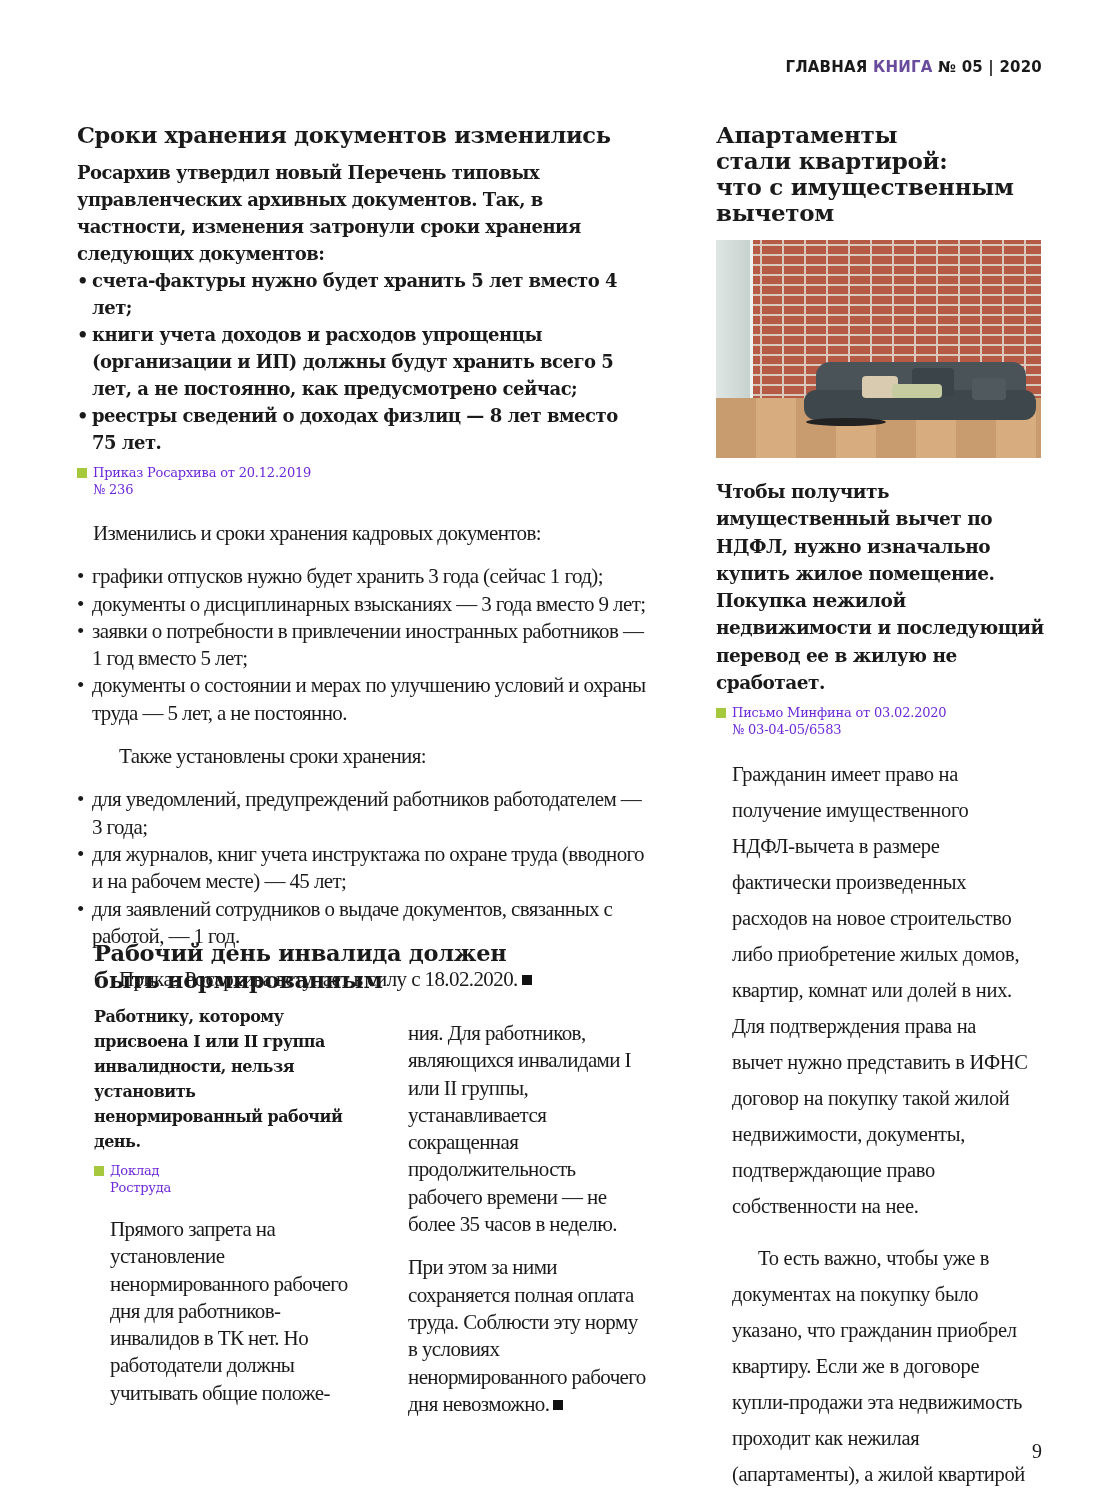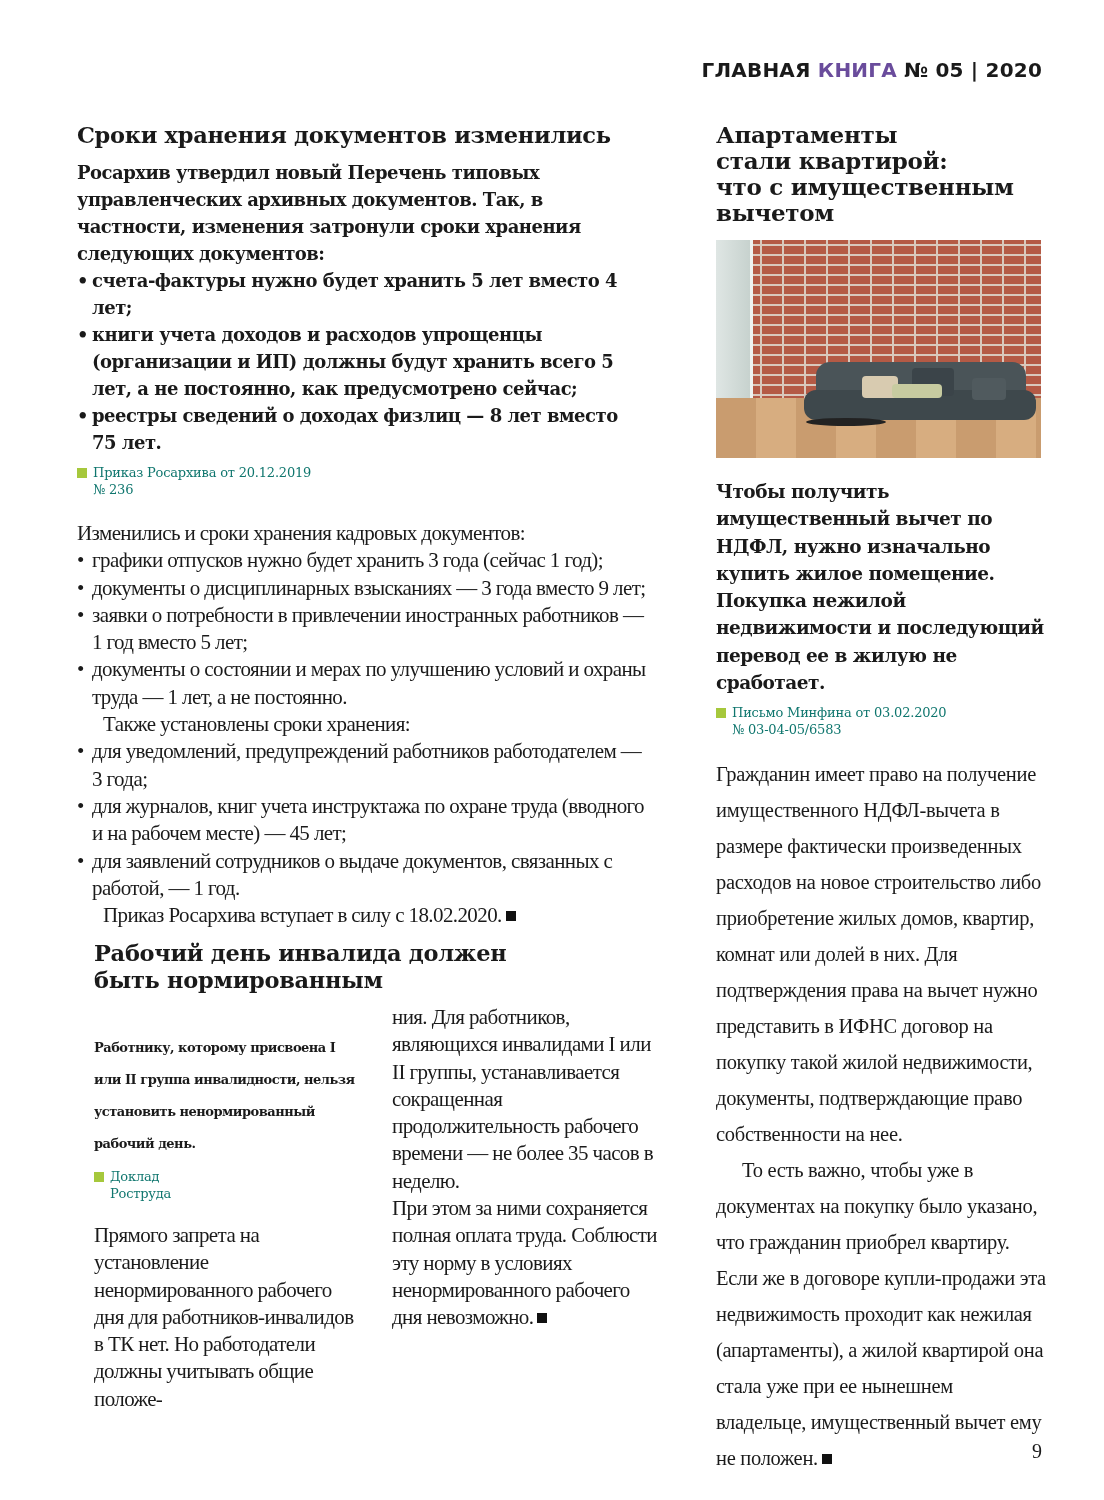--- a/index.html
+++ b/index.html
@@ -1,39 +1,39 @@
 <!DOCTYPE html>
 <html><head>
 <meta charset="utf-8">
 <style>
   html, body { margin: 0; padding: 0; background: #ffffff; }
   body { width: 1104px; height: 1500px; position: relative; overflow: hidden; color: #1a1a1a;
          font-family: "DejaVu Serif", "Liberation Serif", serif; }
   .page-header { position: absolute; top: 58px; right: 62px; font-family: "DejaVu Sans", "Liberation Sans", sans-serif;
-                 font-weight: bold; font-size: 20px; letter-spacing: 0.2px; }
+                 font-weight: bold; font-size: 15px; letter-spacing: 0.2px; }
   .page-header .brand-accent { color: #6a4c9c; }
   .col-left { position: absolute; left: 77px; top: 122px; width: 570px; }
   .col-right { position: absolute; left: 716px; top: 122px; width: 330px; }
   h2.section-title { font-family: "DejaVu Serif", serif; font-weight: bold; font-size: 22.5px; line-height: 27px; margin: 0 0 10px 0; letter-spacing: -0.3px; }
   .lead { font-weight: bold; font-size: 18px; line-height: 27px; margin: 0; letter-spacing: -0.5px; }
   .lead ul, .body ul { list-style: none; margin: 0; padding: 0; }
   .lead li, .body li { position: relative; padding-left: 15px; }
   .lead li::before, .body li::before { content: "•"; position: absolute; left: 0; }
-  .source { font-size: 13px; line-height: 17px; margin: 8px 0 0 0; position: relative; padding-left: 16px; color: #0f766e; letter-spacing: -0.2px; }
+  .source { font-size: 13px; line-height: 17px; margin: 8px 0 0 0; position: relative; padding-left: 16px; color: #6d28d9; letter-spacing: -0.2px; }
   .source .marker { position: absolute; left: 0; top: 4px; width: 10px; height: 10px; background: #a6c83c; }
   .body { font-size: 18.5px; line-height: 27.3px; margin: 0; letter-spacing: -0.6px; font-family: "Liberation Serif", "DejaVu Serif", serif; font-size: 21px; }
-  .body p { margin: 0; }
+  .body p { margin: 16px; }
   .indent { text-indent: 26px; }
   .endmark { display: inline-block; width: 10px; height: 10px; background: #111; margin-left: 4px; vertical-align: 1px; }
   .section1-body { margin-top: 22px; }
   .section2 { position: absolute; left: 94px; top: 940px; width: 590px; }
   .section2 .cols { display: flex; gap: 28px; }
   .section2 .c1 { width: 270px; }
   .section2 .c2 { width: 270px; }
-  .section2 .lead { font-size: 13px; line-height: 32px; margin-top: 28px; }
+  .section2 .lead { font-size: 16px; line-height: 25px; }
   .section2 .c1 .body { margin-top: 20px; }
   .photo { width: 325px; height: 218px; margin: 14px 0 20px 0; position: relative; overflow: hidden;
            background: linear-gradient(#b85a46, #c0624c); }
   .photo .brick { position: absolute; inset: 0 0 52px 0;
            background-color: #b45a45;
            background-image:
              repeating-linear-gradient(0deg, #d9c8bc 0 2px, transparent 2px 10px),
              repeating-linear-gradient(90deg, #d9c8bc 0 2px, transparent 2px 22px); }
   .photo .window { position: absolute; left: 0; top: 0; width: 34px; height: 160px;
            background: linear-gradient(90deg, #dfe6e4, #c7d2ce); border-right: 3px solid #eef2f0; }
@@ -73,21 +73,21 @@
     <span class="marker"></span>
     <div>Приказ Росархива от 20.12.2019</div>
     <div>№ 236</div>
   </div>
   <div class="body section1-body">
     <p>Изменились и сроки хранения кадровых документов:</p>
     <ul>
       <li>графики отпусков нужно будет хранить 3 года (сейчас 1 год);</li>
       <li>документы о дисциплинарных взысканиях — 3 года вместо 9 лет;</li>
       <li>заявки о потребности в привлечении иностранных работников — 1 год вместо 5 лет;</li>
-      <li>документы о состоянии и мерах по улучшению условий и охраны труда — 1 лет, а не постоянно.</li>
+      <li>документы о состоянии и мерах по улучшению условий и охраны труда — 5 лет, а не постоянно.</li>
     </ul>
     <p class="indent">Также установлены сроки хранения:</p>
     <ul>
       <li>для уведомлений, предупреждений работников работодателем — 3 года;</li>
       <li>для журналов, книг учета инструктажа по охране труда (вводного и на рабочем месте) — 45 лет;</li>
       <li>для заявлений сотрудников о выдаче документов, связанных с работой, — 1 год.</li>
     </ul>
     <p class="indent"><span>Приказ Росархива вступает в силу с 18.02.2020.</span><span class="endmark"></span></p>
   </div>
 </div>

